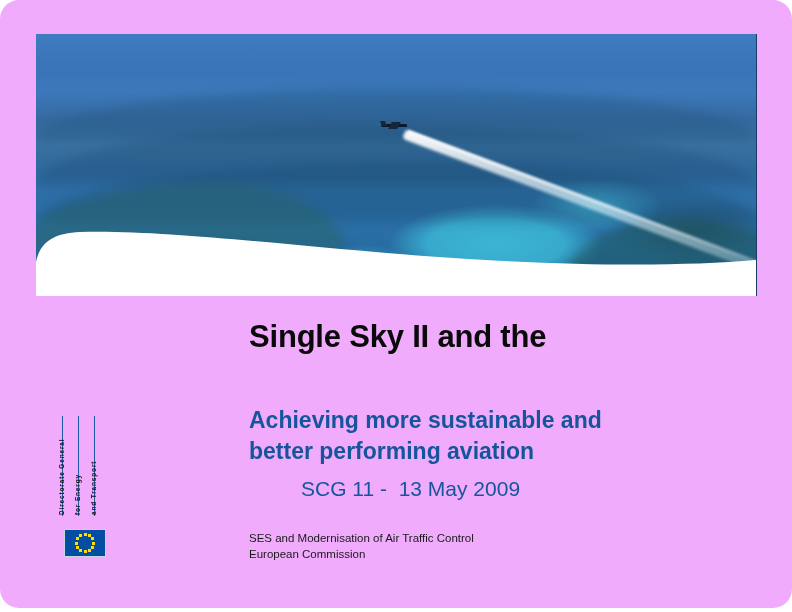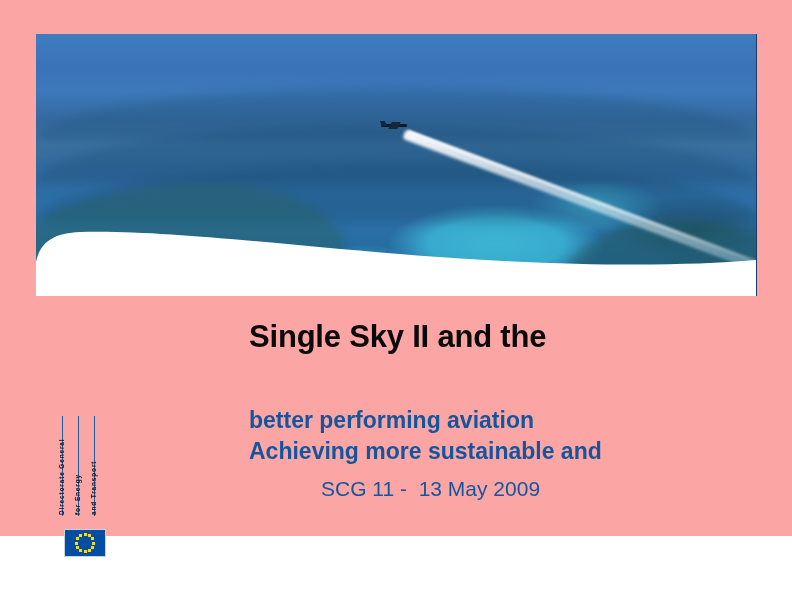--- a/index.html
+++ b/index.html
@@ -12,22 +12,23 @@
     height: 612px;
     overflow: hidden;
     font-family: "Liberation Sans", sans-serif;
     position: relative;
   }
 
   .slide {
     position: absolute;
     left: 0; top: 0;
     width: 792px;
-    height: 536px;
-    background: #fca5a5;
+    height: 608px;
+    background: #f0abfc;
+    border-radius: 19px;
   }
 
   
   .photo-wrap {
     position: absolute;
     left: 36px;
     top: 34px;
     width: 720px;
     height: 262px;
     overflow: hidden;
@@ -169,21 +170,21 @@
     left: 249px;
     top: 405px;
     width: 480px;
     font-size: 23px;
     font-weight: bold;
     line-height: 1.33;
     color: #15559c;
   }
   .event {
     position: absolute;
-    left: 321px;
+    left: 301px;
     top: 477px;
     font-size: 21px;
     font-weight: normal;
     color: #15559c;
     white-space: pre;
   }
   .footer {
     position: absolute;
     left: 249px;
     top: 530px;
@@ -293,20 +294,24 @@
       <div class="star" style="left: 10.3px; top: 11.5px; background: rgb(255, 221, 0);"></div>
       <div class="star" style="left: 11.3986px; top: 7.4px; background: rgb(255, 221, 0);"></div>
       <div class="star" style="left: 14.4px; top: 4.39859px; background: rgb(255, 221, 0);"></div>
     </div>
 
   <div class="title">
     <div>Single Sky II and the</div>
   </div>
 
   <div class="subtitle">
+    <div>Achieving more sustainable and</div>
     <div>better performing aviation</div>
-    <div>Achieving more sustainable and</div>
   </div>
 
   <div class="event">SCG 11 -  13 May 2009</div>
 
+  <div class="footer">
+    <div>SES and Modernisation of Air Traffic Control</div>
+    <div>European Commission</div>
+  </div>
 
 </div>
 
 </body></html>

